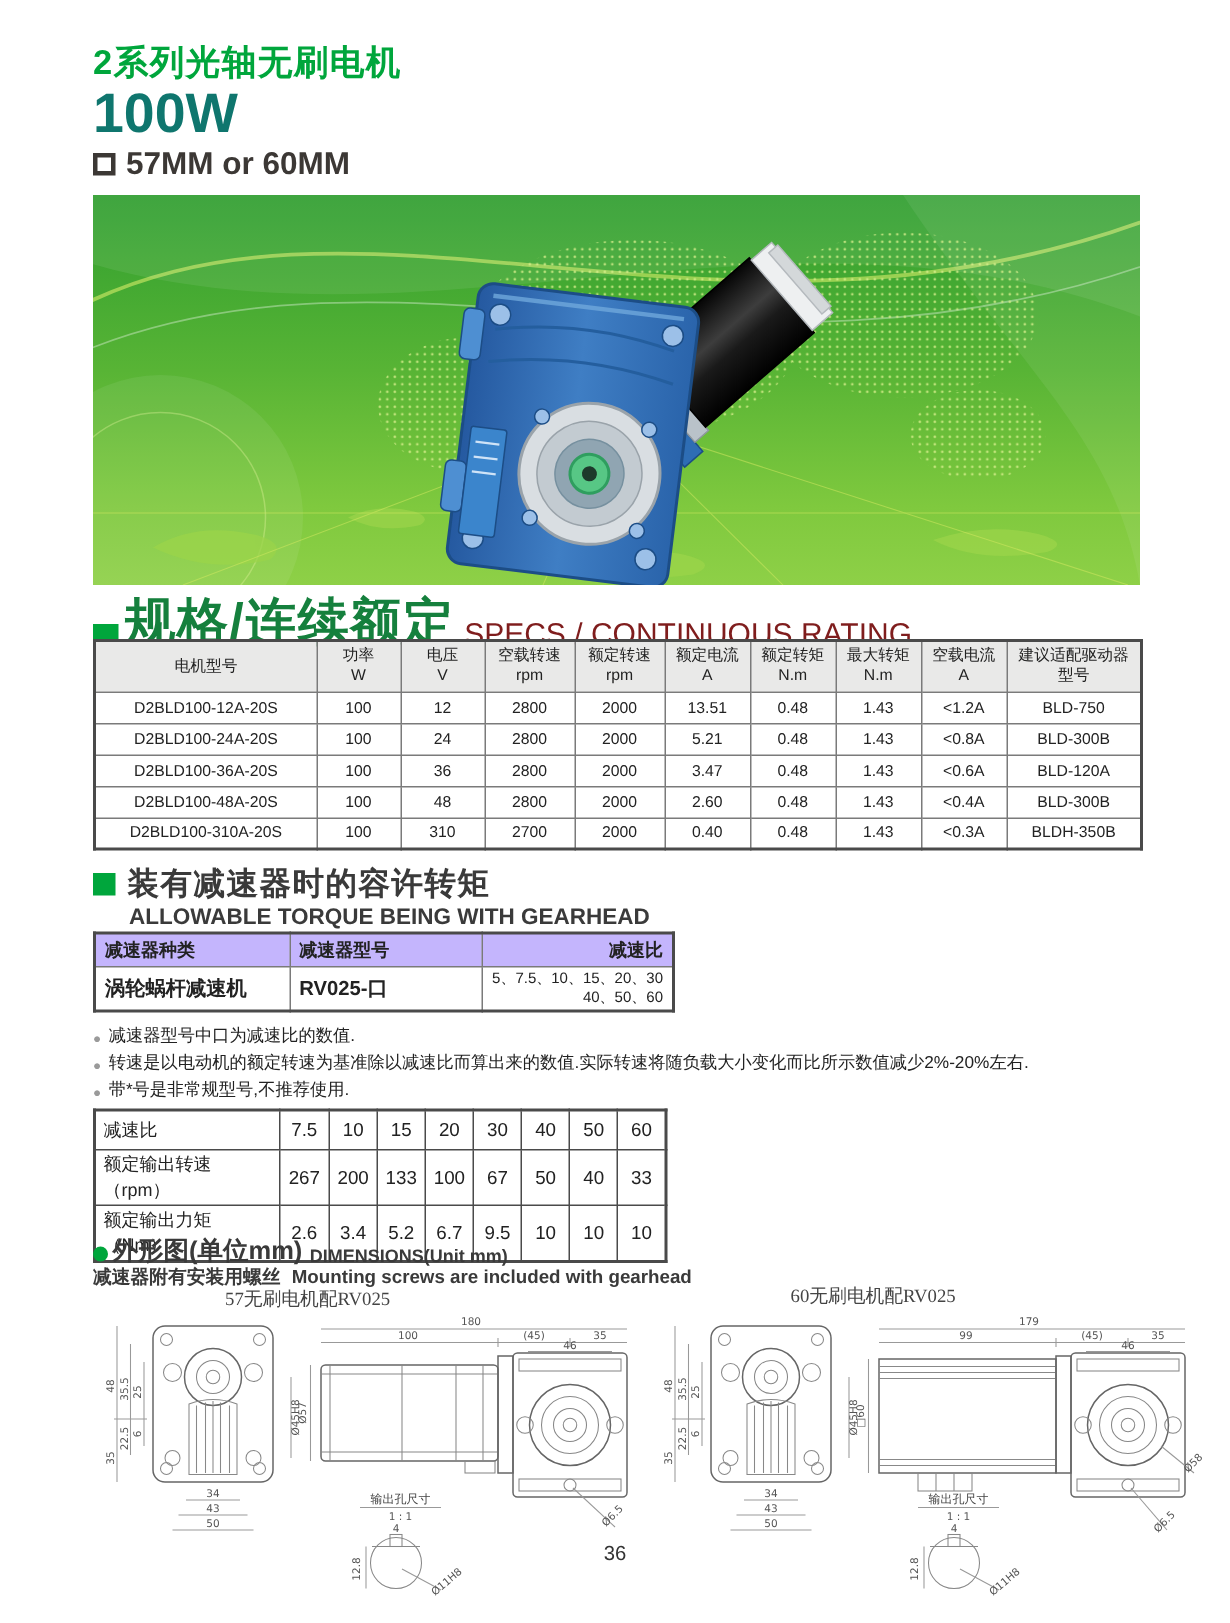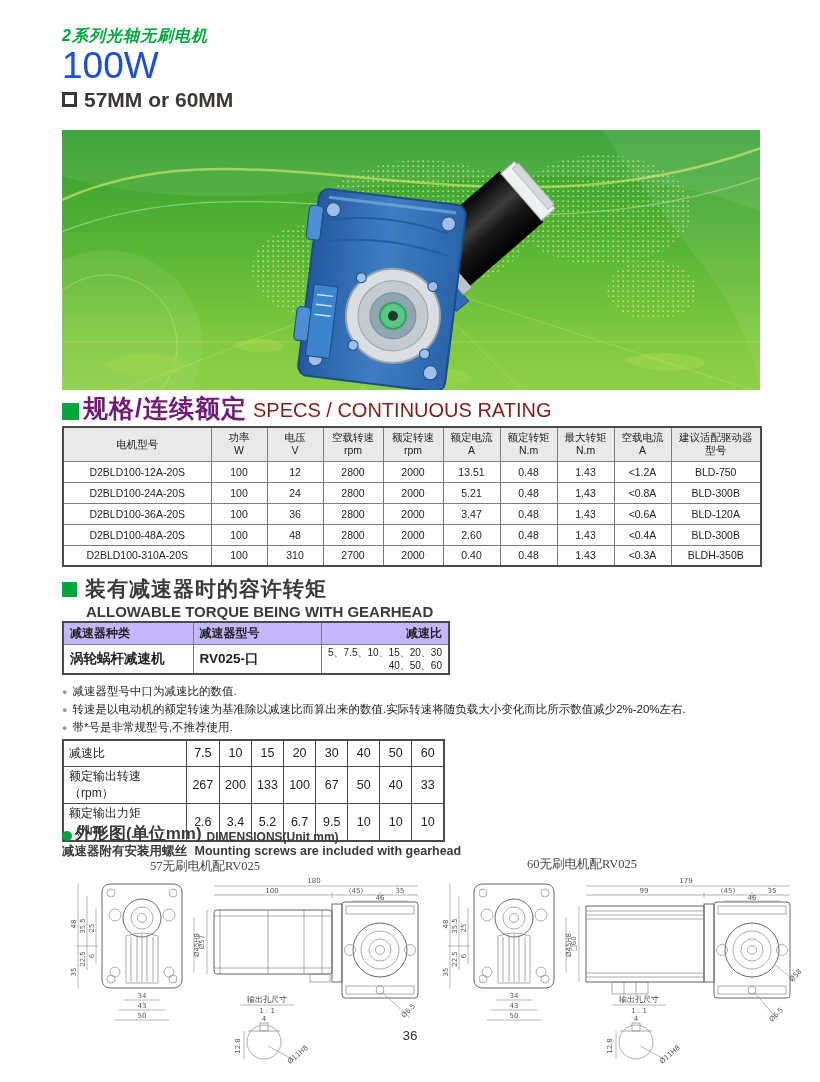--- a/index.html
+++ b/index.html
@@ -2,33 +2,33 @@
 <html><head>
 <meta charset="utf-8">
 <style>
   * { margin:0; padding:0; box-sizing:border-box; }
   html,body { background:#ffffff; }
   body { font-family:"Liberation Sans","DejaVu Sans",sans-serif; color:#333; }
   .page { position:relative; width:820px; height:1082px; background:#fff; overflow:hidden; }
 
   
   .hdr { position:absolute; left:62px; top:26px; }
-  .series { font-size:16px; font-weight:bold; color:#00A63C; letter-spacing:1px;font-style:italic; }
-  .power  { font-size:37px; font-weight:normal; color:#1d4ed8; line-height:1.05; }
+  .series { font-size:23px; font-weight:bold; color:#00A63C; letter-spacing:1px; }
+  .power  { font-size:37px; font-weight:bold; color:#0f766e; line-height:1.05; }
   .frame  { font-size:21px; font-weight:bold; color:#3c3835; margin-top:2px; display:flex; align-items:center; }
   .frame .sq { display:inline-block; width:15px; height:15px; border:3px solid #3c3835; margin-right:7px; }
 
   
   .banner { position:absolute; left:62px; top:130px; width:698px; height:260px; overflow:hidden; }
   .banner svg { display:block; }
 
   
   .sec1 { position:absolute; left:62px; top:392px; display:flex; align-items:flex-end; }
   .gsq { width:17px; height:17px; background:#00A63C; margin:0 4px 5px 0; }
-  .sec1 .cn { font-size:25px; font-weight:bold; color:#701a75; letter-spacing:1px; }
+  .sec1 .cn { font-size:34px; font-weight:bold; color:#15803d; letter-spacing:1px; }
   .sec1 .en { font-size:20px; font-weight:normal; color:#7f1d1d; margin:0 0 3px 6px; }
 
   .sec2 { position:absolute; left:62px; top:575px; }
   .sec2 .l1 { display:flex; align-items:center; }
   .sec2 .gsq2 { width:15px; height:15px; background:#00A63C; margin-right:8px; }
   .sec2 .cn { font-size:21px; font-weight:bold; color:#3a3a3a; letter-spacing:1px; }
   .sec2 .en { font-size:15px; font-weight:bold; color:#3a3a3a; margin-left:24px; }
 
   
   table { border-collapse:collapse; table-layout:fixed; }

